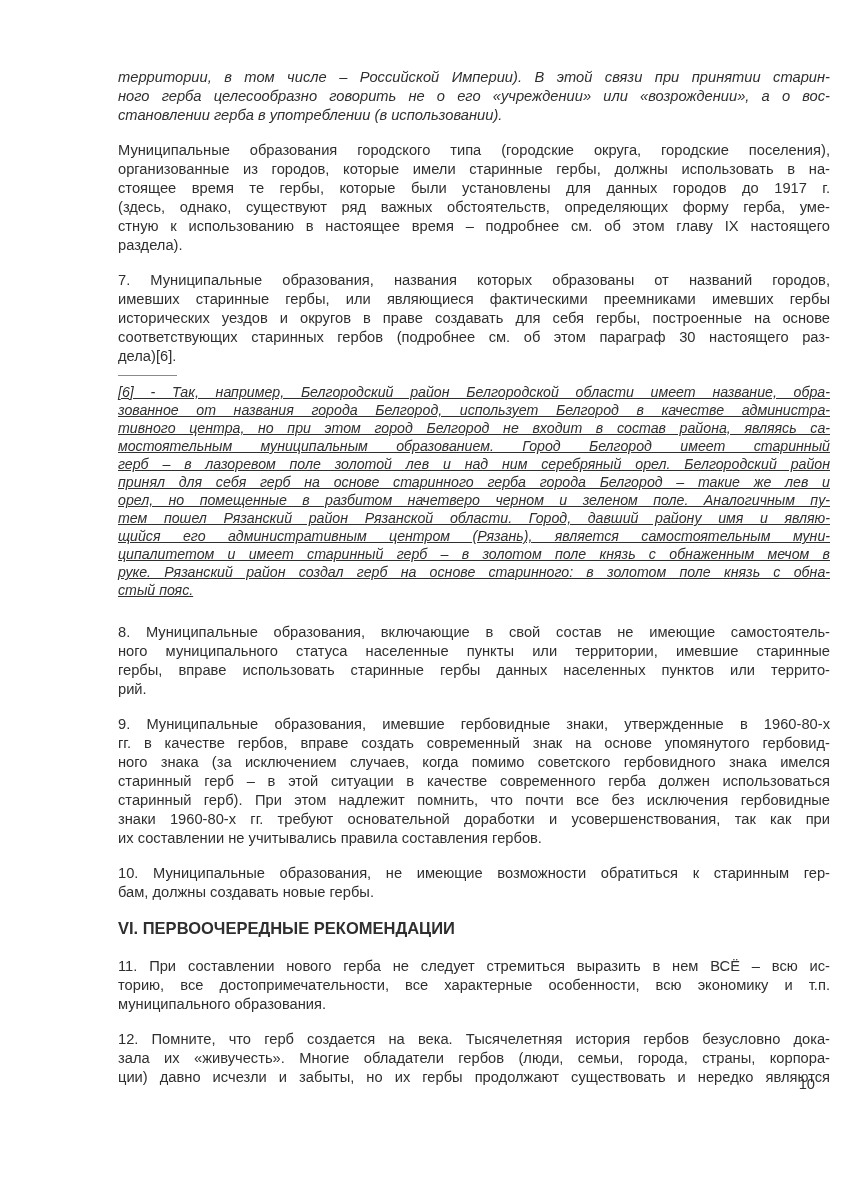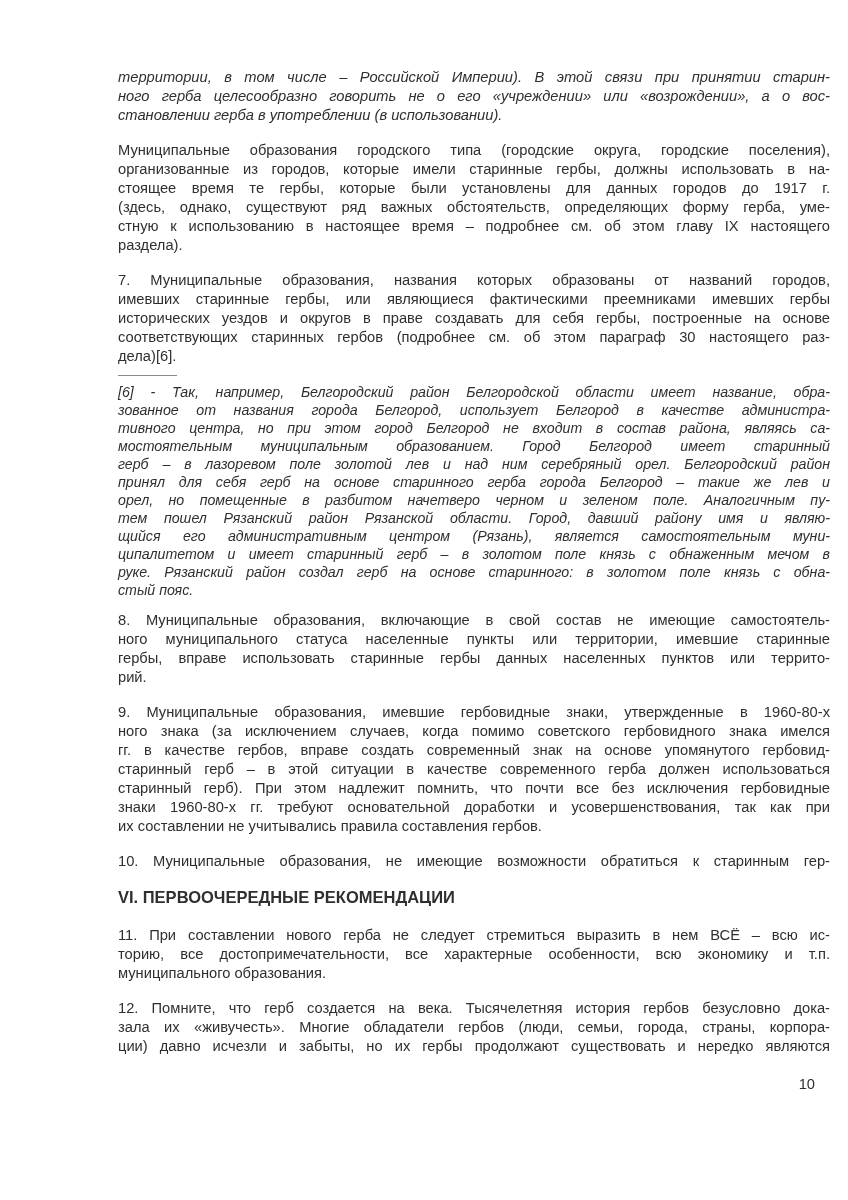--- a/index.html
+++ b/index.html
@@ -22,21 +22,22 @@
     width: 712px;
   }
   .para {
     font-size: 14.7px;
     line-height: 19px;
     margin: 0 0 16px 0;
   }
   .para.footnote {
     font-size: 14.2px;
     line-height: 18px;
-    margin-bottom: 12px;
+    margin-bottom: 24px;
+    text-decoration: underline;
   }
   .italic { font-style: italic; }
   .line {
     text-align: justify;
     text-align-last: justify;
     -moz-text-align-last: justify;
     white-space: normal;
   }
   .line.last {
     text-align: left;
@@ -105,29 +106,30 @@
       <div class="line last">стый пояс.</div>
     </div>
     <div class="para">
       <div class="line">8. Муниципальные образования, включающие в свой состав не имеющие самостоятель-</div>
       <div class="line">ного муниципального статуса населенные пункты или территории, имевшие старинные</div>
       <div class="line">гербы, вправе использовать старинные гербы данных населенных пунктов или террито-</div>
       <div class="line last">рий.</div>
     </div>
     <div class="para">
       <div class="line">9. Муниципальные образования, имевшие гербовидные знаки, утвержденные в 1960-80-х</div>
+      <div class="line">гг. в качестве гербов, вправе создать современный знак на основе упомянутого гербовид-</div>
       <div class="line">ного знака (за исключением случаев, когда помимо советского гербовидного знака имелся</div>
-      <div class="line">гг. в качестве гербов, вправе создать современный знак на основе упомянутого гербовид-</div>
       <div class="line">старинный герб – в этой ситуации в качестве современного герба должен использоваться</div>
       <div class="line">старинный герб). При этом надлежит помнить, что почти все без исключения гербовидные</div>
       <div class="line">знаки 1960-80-х гг. требуют основательной доработки и усовершенствования, так как при</div>
       <div class="line last">их составлении не учитывались правила составления гербов.</div>
     </div>
     <div class="para">
       <div class="line">10. Муниципальные образования, не имеющие возможности обратиться к старинным гер-</div>
+      <div class="line last">бам, должны создавать новые гербы.</div>
     </div>
     <div class="heading">VI. ПЕРВООЧЕРЕДНЫЕ РЕКОМЕНДАЦИИ</div>
     <div class="para">
       <div class="line">11. При составлении нового герба не следует стремиться выразить в нем ВСЁ – всю ис-</div>
       <div class="line">торию, все достопримечательности, все характерные особенности, всю экономику и т.п.</div>
       <div class="line last">муниципального образования.</div>
     </div>
     <div class="para">
       <div class="line">12. Помните, что герб создается на века. Тысячелетняя история гербов безусловно дока-</div>
       <div class="line">зала их «живучесть». Многие обладатели гербов (люди, семьи, города, страны, корпора-</div>

